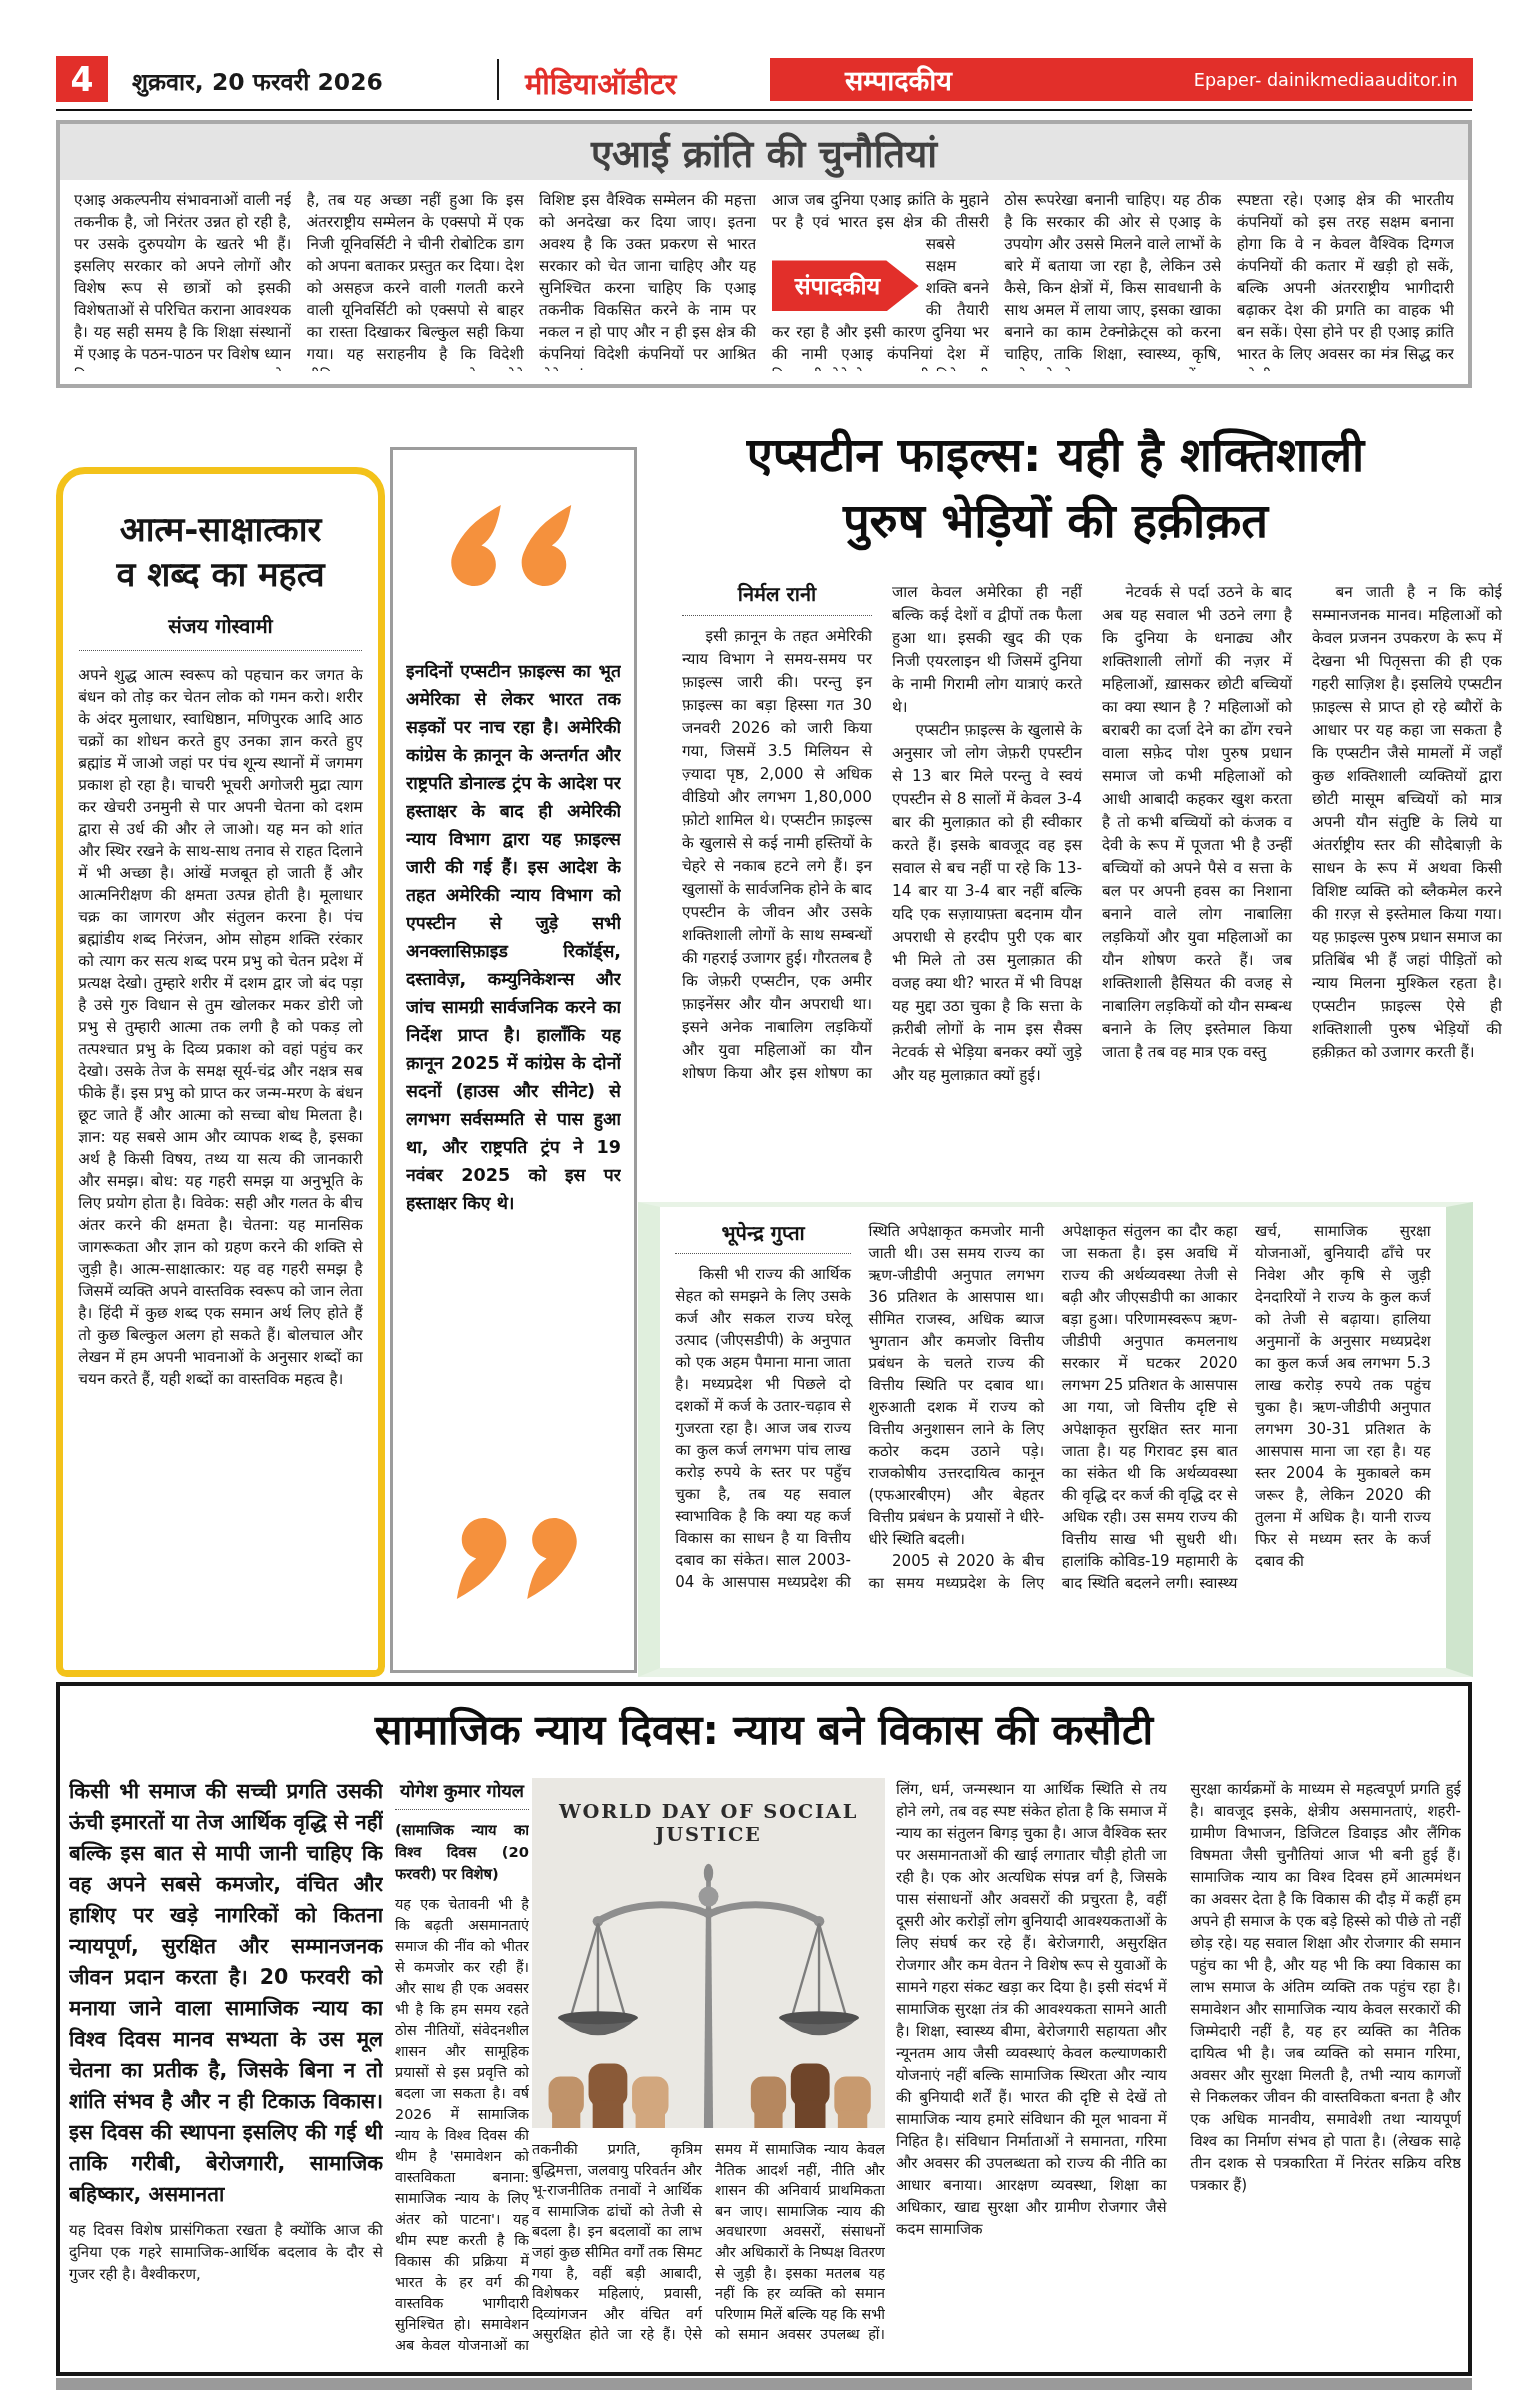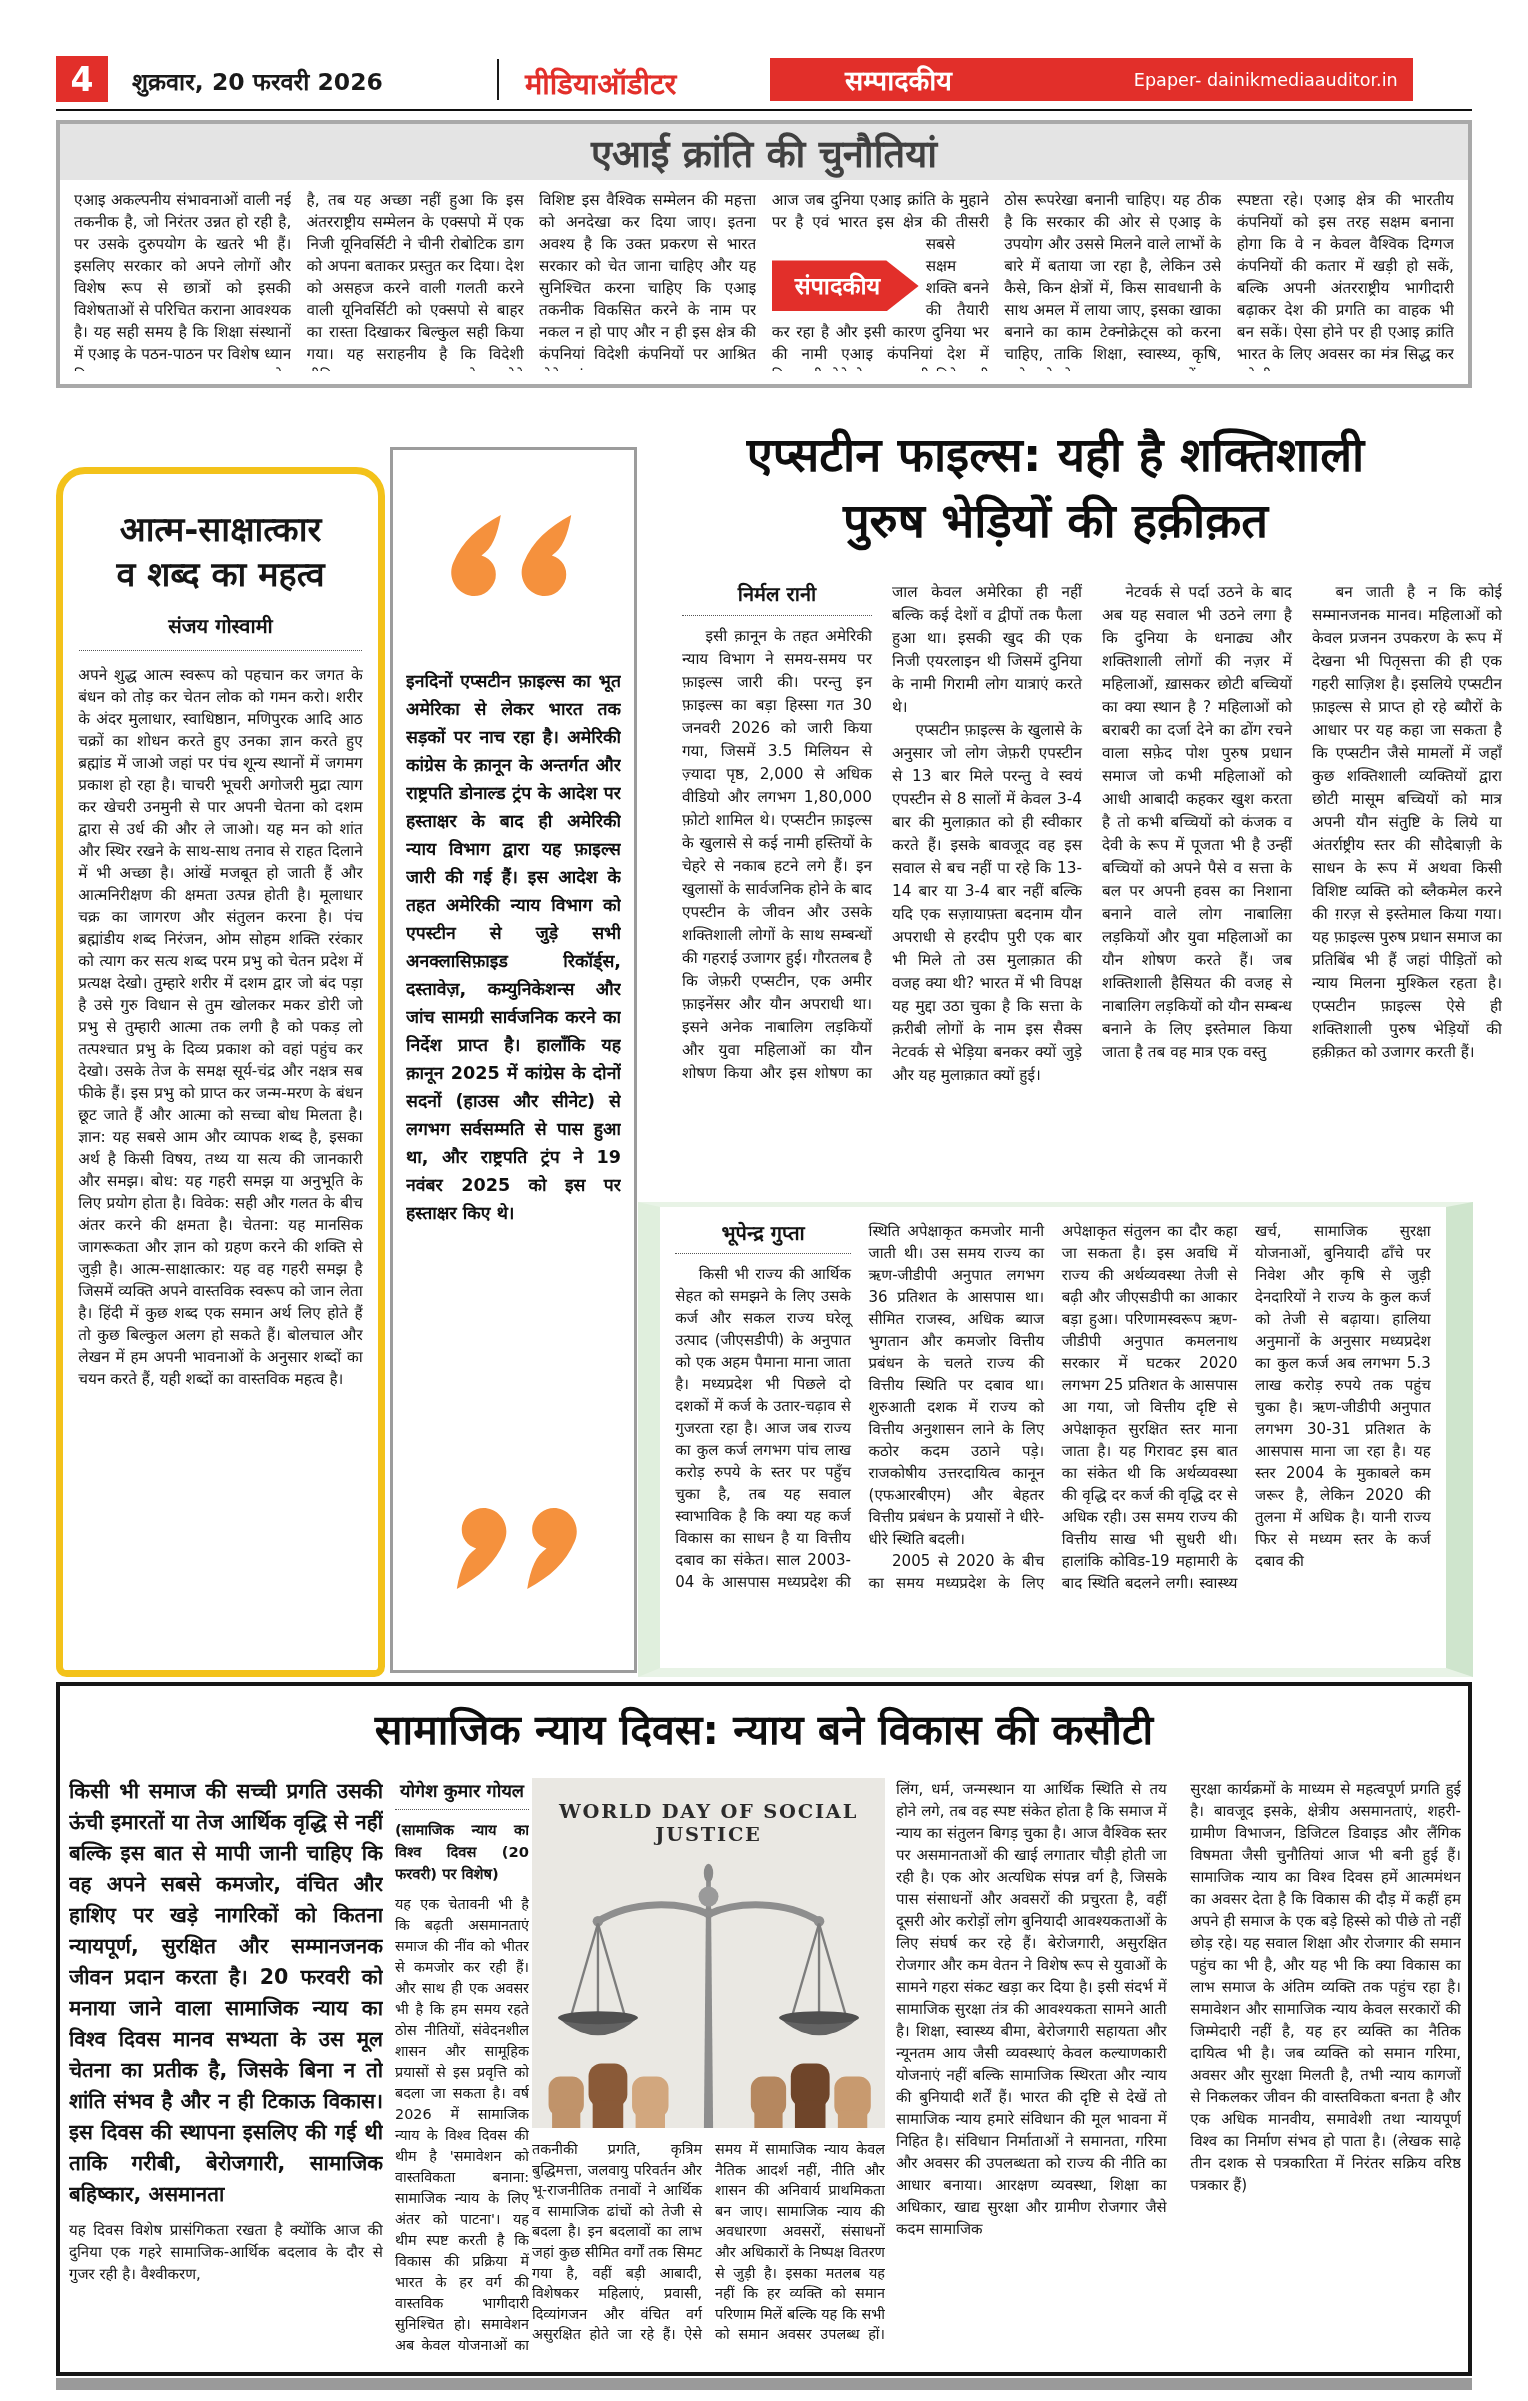--- a/index.html
+++ b/index.html
@@ -5,21 +5,21 @@
   html,body{margin:0;padding:0;background:#ffffff;}
   .page{position:relative;width:1528px;height:2401px;background:#ffffff;overflow:hidden;
         font-family:"DejaVu Sans","Liberation Sans",sans-serif;color:#141414;}
   .abs{position:absolute;}
   
   .pg-box{left:56px;top:56px;width:52px;height:46px;background:#e22f2a;color:#fff;
           display:flex;align-items:center;justify-content:center;font-size:33px;font-weight:bold;}
   .date{left:132px;top:65px;font-size:23.5px;font-weight:bold;color:#1a1a1a;}
   .hdr-divider{left:497px;top:59px;width:2.4px;height:41px;background:#1a1a1a;}
   .brand{left:525px;top:63px;font-size:29px;font-weight:bold;color:#e22f2a;}
-  .banner{left:770px;top:58px;width:643px;height:43px;background:#e22f2a;display:flex;align-items:center;}
+  .banner{left:770px;top:58px;width:703px;height:43px;background:#e22f2a;display:flex;align-items:center;}
   .banner .section{margin-left:75px;font-size:27px;font-weight:bold;color:#ffffff;}
   .banner .epaper{margin-left:auto;margin-right:15.3px;font-size:17.6px;color:#ffffff;}
   .top-rule{left:56px;top:109px;width:1416px;height:2.4px;background:#111;}
   
   .ed-box{left:56px;top:120px;width:1416px;height:268px;border:4.1px solid #a9a9a9;background:#fff;box-sizing:border-box;}
   .ed-head{height:56px;background:#e4e4e4;display:flex;align-items:center;justify-content:center;}
   .ed-head h1{margin:16px;font-size:38px;font-weight:bold;color:#404040;}
   .ed-cols{display:flex;gap:15.3px;padding:9.4px 14px;height:182px;overflow:hidden;}
   .ed-col{flex:1;font-size:15.3px;line-height:22px;text-align:justify;overflow:hidden;}
   .ribbon{float:left;width:147px;height:51px;background:#e22f2a;color:#fff;
@@ -28,21 +28,21 @@
           font-size:23.5px;font-weight:bold;margin:27px 7px 4.7px 0;}
   
   .soul{left:56px;top:467px;width:329px;height:1210px;border:7.6px solid #f3c21a;
         border-radius:29px 29px 10.6px 10.6px;background:#fff;box-sizing:border-box;padding:17.6px 15.3px;}
   .soul h2{margin:15.3px 0 0 0;text-align:center;font-size:34px;line-height:45px;font-weight:bold;color:#161616;}
   .soul .byline{text-align:center;font-size:20px;font-weight:bold;margin-top:15.3px;}
   .soul .dotline{border-bottom:1.8px dotted #555;margin:10.6px 1.2px 13px 1.2px;}
   .soul .body{font-size:15.3px;line-height:22px;text-align:justify;height:987px;overflow:hidden;}
   
   .quote{left:390px;top:447px;width:247px;height:1226px;border:3.5px solid #9c9c9c;background:#fff;
-         box-sizing:border-box;padding:14px 13px;display:flex;flex-direction:column;align-items:center;}
+         box-sizing:border-box;padding:4px 13px;display:flex;flex-direction:column;align-items:center;}
   .quote .qtop{margin-top:49px;}
   .quote .qtext{margin-top:39px;font-size:17.6px;line-height:28px;font-weight:bold;text-align:justify;
                 max-height:723px;overflow:hidden;color:#101010;}
   .quote .qbot{margin-top:auto;margin-bottom:65px;transform:rotate(180deg);}
   
   .eps-title{left:638px;top:422px;width:835px;text-align:center;font-size:47px;line-height:66px;
              font-weight:bold;color:#0e0e0e;}
   .eps-body{left:649px;top:581px;width:820px;height:615px;column-count:4;column-gap:20px;
             font-size:15.3px;line-height:23px;text-align:justify;overflow:hidden;margin-left:33px;}
   .byline-block{text-align:center;font-size:20px;font-weight:bold;padding:2.4px 0 8.2px 0;

